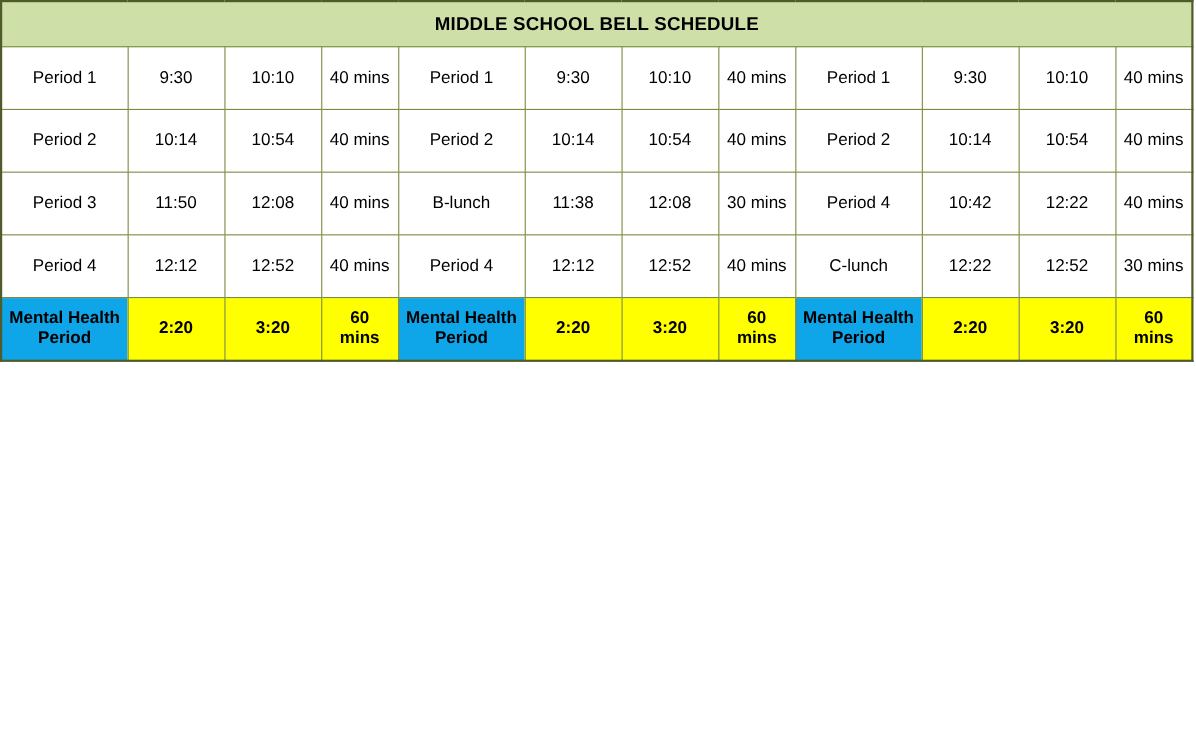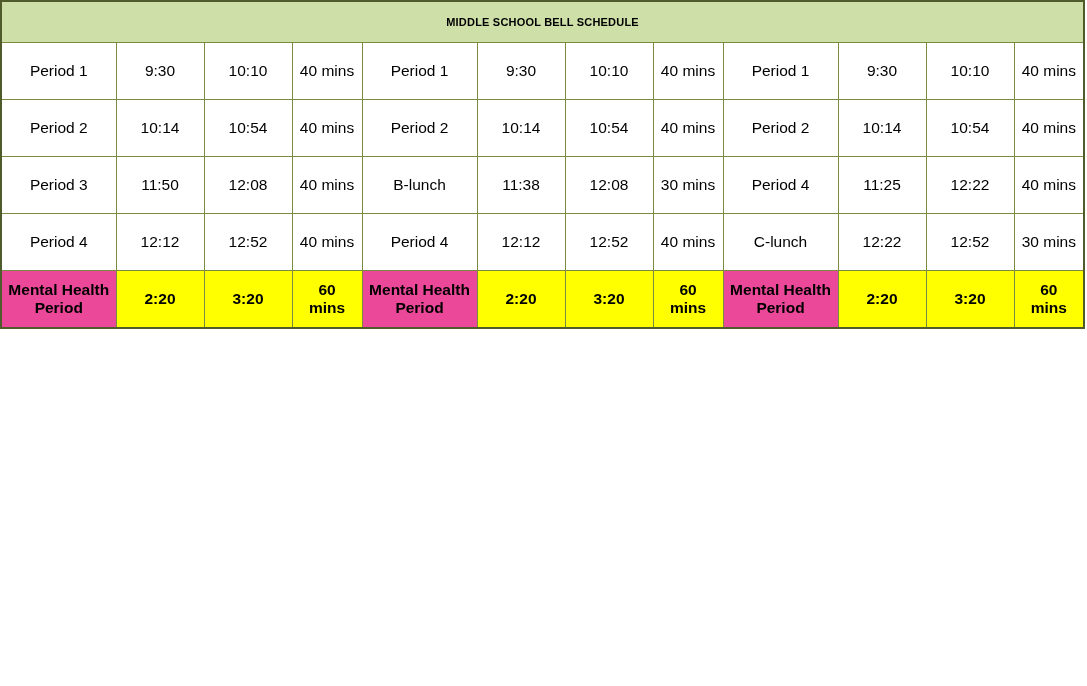--- a/index.html
+++ b/index.html
@@ -37,21 +37,21 @@
   }
   
   col.c-label { width: 115px; }
   col.c-start { width: 88px; }
   col.c-end   { width: 88px; }
   col.c-mins  { width: 70px; }
 
   tr.title-row td {
     background: #cfdfa8;
     font-weight: bold;
-    font-size: 11px;
+    font-size: 17px;
     letter-spacing: 0.2px;
     height: 30px;
     padding: 5px 4px;
   }
   tr.header-row td {
     background: #cfdfa8;
     text-align: left;
     font-size: 15.5px;
     height: 46px;
     padding: 5px 8px;
@@ -70,21 +70,21 @@
     background: #ffffff;
   }
   td.bold-val {
     font-weight: bold;
   }
   tr.mh-row td {
     background: #ffff00;
     font-weight: bold;
   }
   tr.mh-row td.label-cell {
-    background: #ec4899;
+    background: #0ea5e9;
   }
 </style>
 </head>
 <body>
 
 <div id="schedule-wrap">
   <table class="bell-table">
     <colgroup>
       <col class="c-label">
         <col class="c-start">
@@ -134,21 +134,21 @@
         <tr>
           <td class="label-cell">Period 3</td>
           <td class="value-cell">11:50</td>
           <td class="value-cell">12:08</td>
           <td class="value-cell">40 mins</td>
           <td class="label-cell">B-lunch</td>
           <td class="value-cell bold-val">11:38</td>
           <td class="value-cell bold-val">12:08</td>
           <td class="value-cell bold-val">30 mins</td>
           <td class="label-cell">Period 4</td>
-          <td class="value-cell">11:25</td>
+          <td class="value-cell">10:42</td>
           <td class="value-cell">12:22</td>
           <td class="value-cell">40 mins</td>
         </tr>
         <tr>
           <td class="label-cell">Period 4</td>
           <td class="value-cell">12:12</td>
           <td class="value-cell">12:52</td>
           <td class="value-cell">40 mins</td>
           <td class="label-cell">Period 4</td>
           <td class="value-cell">12:12</td>

